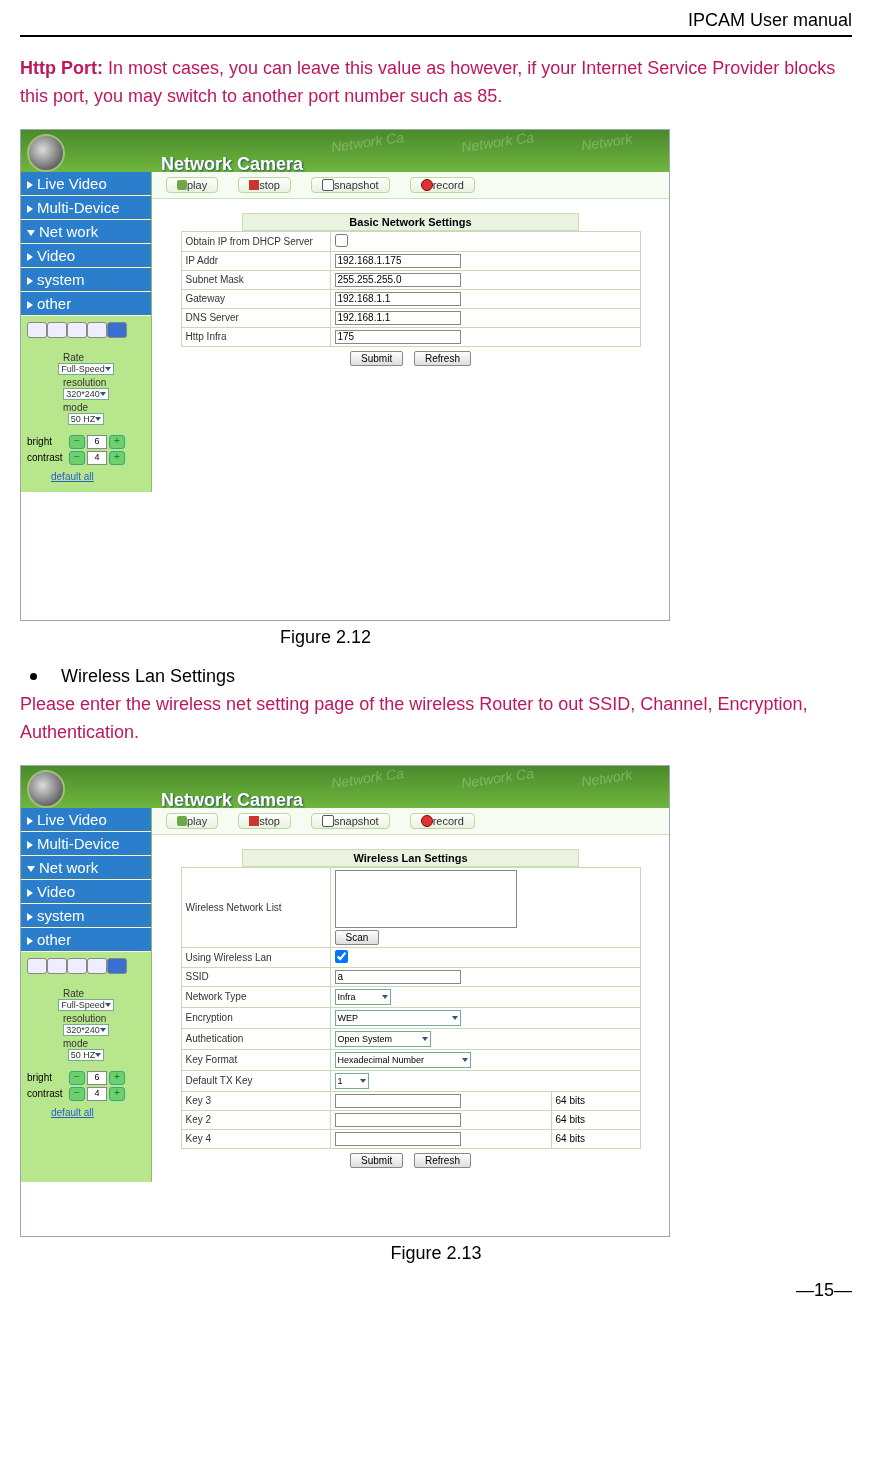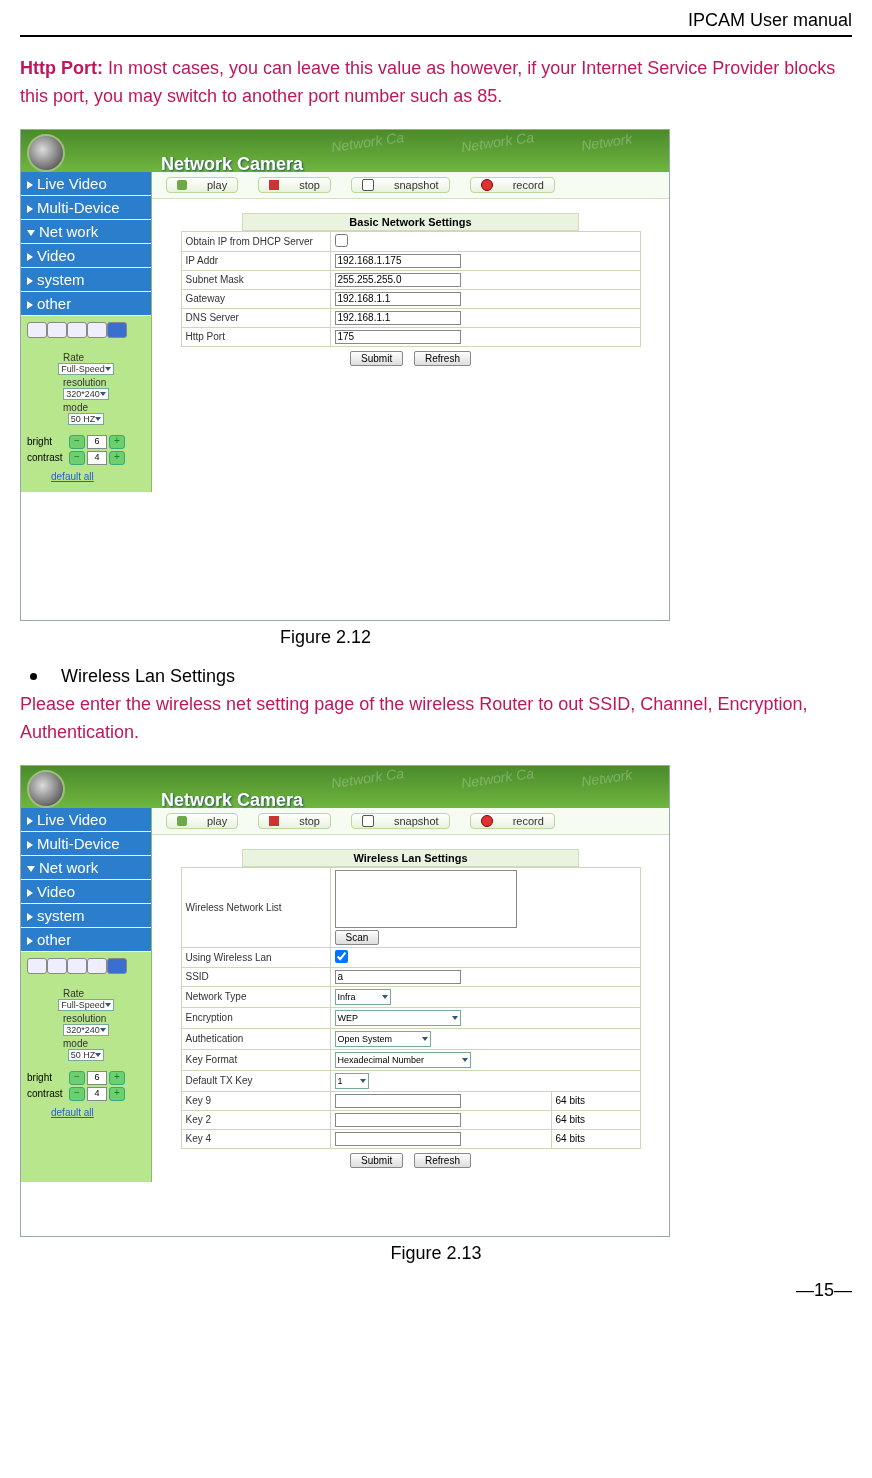--- a/index.html
+++ b/index.html
@@ -188,21 +188,21 @@
     padding-bottom: 10px;
   }
   .toolbar {
     display: flex;
     gap: 20px;
     padding: 5px 14px;
     background: #f7fcf2;
     border-bottom: 1px solid #d0e0c0;
   }
   .tool {
-    display: flex; align-items: center; gap: 20px;
+    display: flex; align-items: center; gap: 0;
     color: #333; font-size: 11px;
     padding: 1px 10px;
     border: 1px solid #bcd8a0;
     border-radius: 4px;
     background: linear-gradient(#fff,#e8f2de);
   }
   .tool .ic {
     width: 10px; height: 10px;
     background: #6fa84a;
     border-radius: 2px;
@@ -369,21 +369,21 @@
               </tr>
           <tr>
                 <td class="label">Gateway</td>
                 <td class="val"><input type="text" value="192.168.1.1" style=""></td>
               </tr>
           <tr>
                 <td class="label">DNS Server</td>
                 <td class="val"><input type="text" value="192.168.1.1" style=""></td>
               </tr>
           <tr>
-                <td class="label">Http Port</td>
+                <td class="label">Http Infra</td>
                 <td class="val"><input type="text" value="175" style=""></td>
               </tr>
         </tbody>
           </table>
         <div class="btnrow">
           <span class="b">Submit</span>
           <span class="b">Refresh</span>
         </div>
       </div>
     </div>
@@ -521,21 +521,21 @@
                   </span></td>
               </tr>
           <tr>
                 <td class="label">Default TX Key</td>
                 <td class="val" colspan="2"><span class="sel-inline" style="min-width:28px">
                     <span>1</span>
                     <span class="dd"></span>
                   </span></td>
               </tr>
           <tr>
-                <td class="label">Key 9</td>
+                <td class="label">Key 3</td>
                 <td class="val"><input type="text" style=""></td>
                 <td class="extra"><span class="sel-inline" style="min-width:50px"><span>64 bits</span><span class="dd"></span></span></td>
               </tr>
           <tr>
                 <td class="label">Key 2</td>
                 <td class="val"><input type="text" style=""></td>
                 <td class="extra"><span class="sel-inline" style="min-width:50px"><span>64 bits</span><span class="dd"></span></span></td>
               </tr>
           <tr>
                 <td class="label">Key 4</td>

